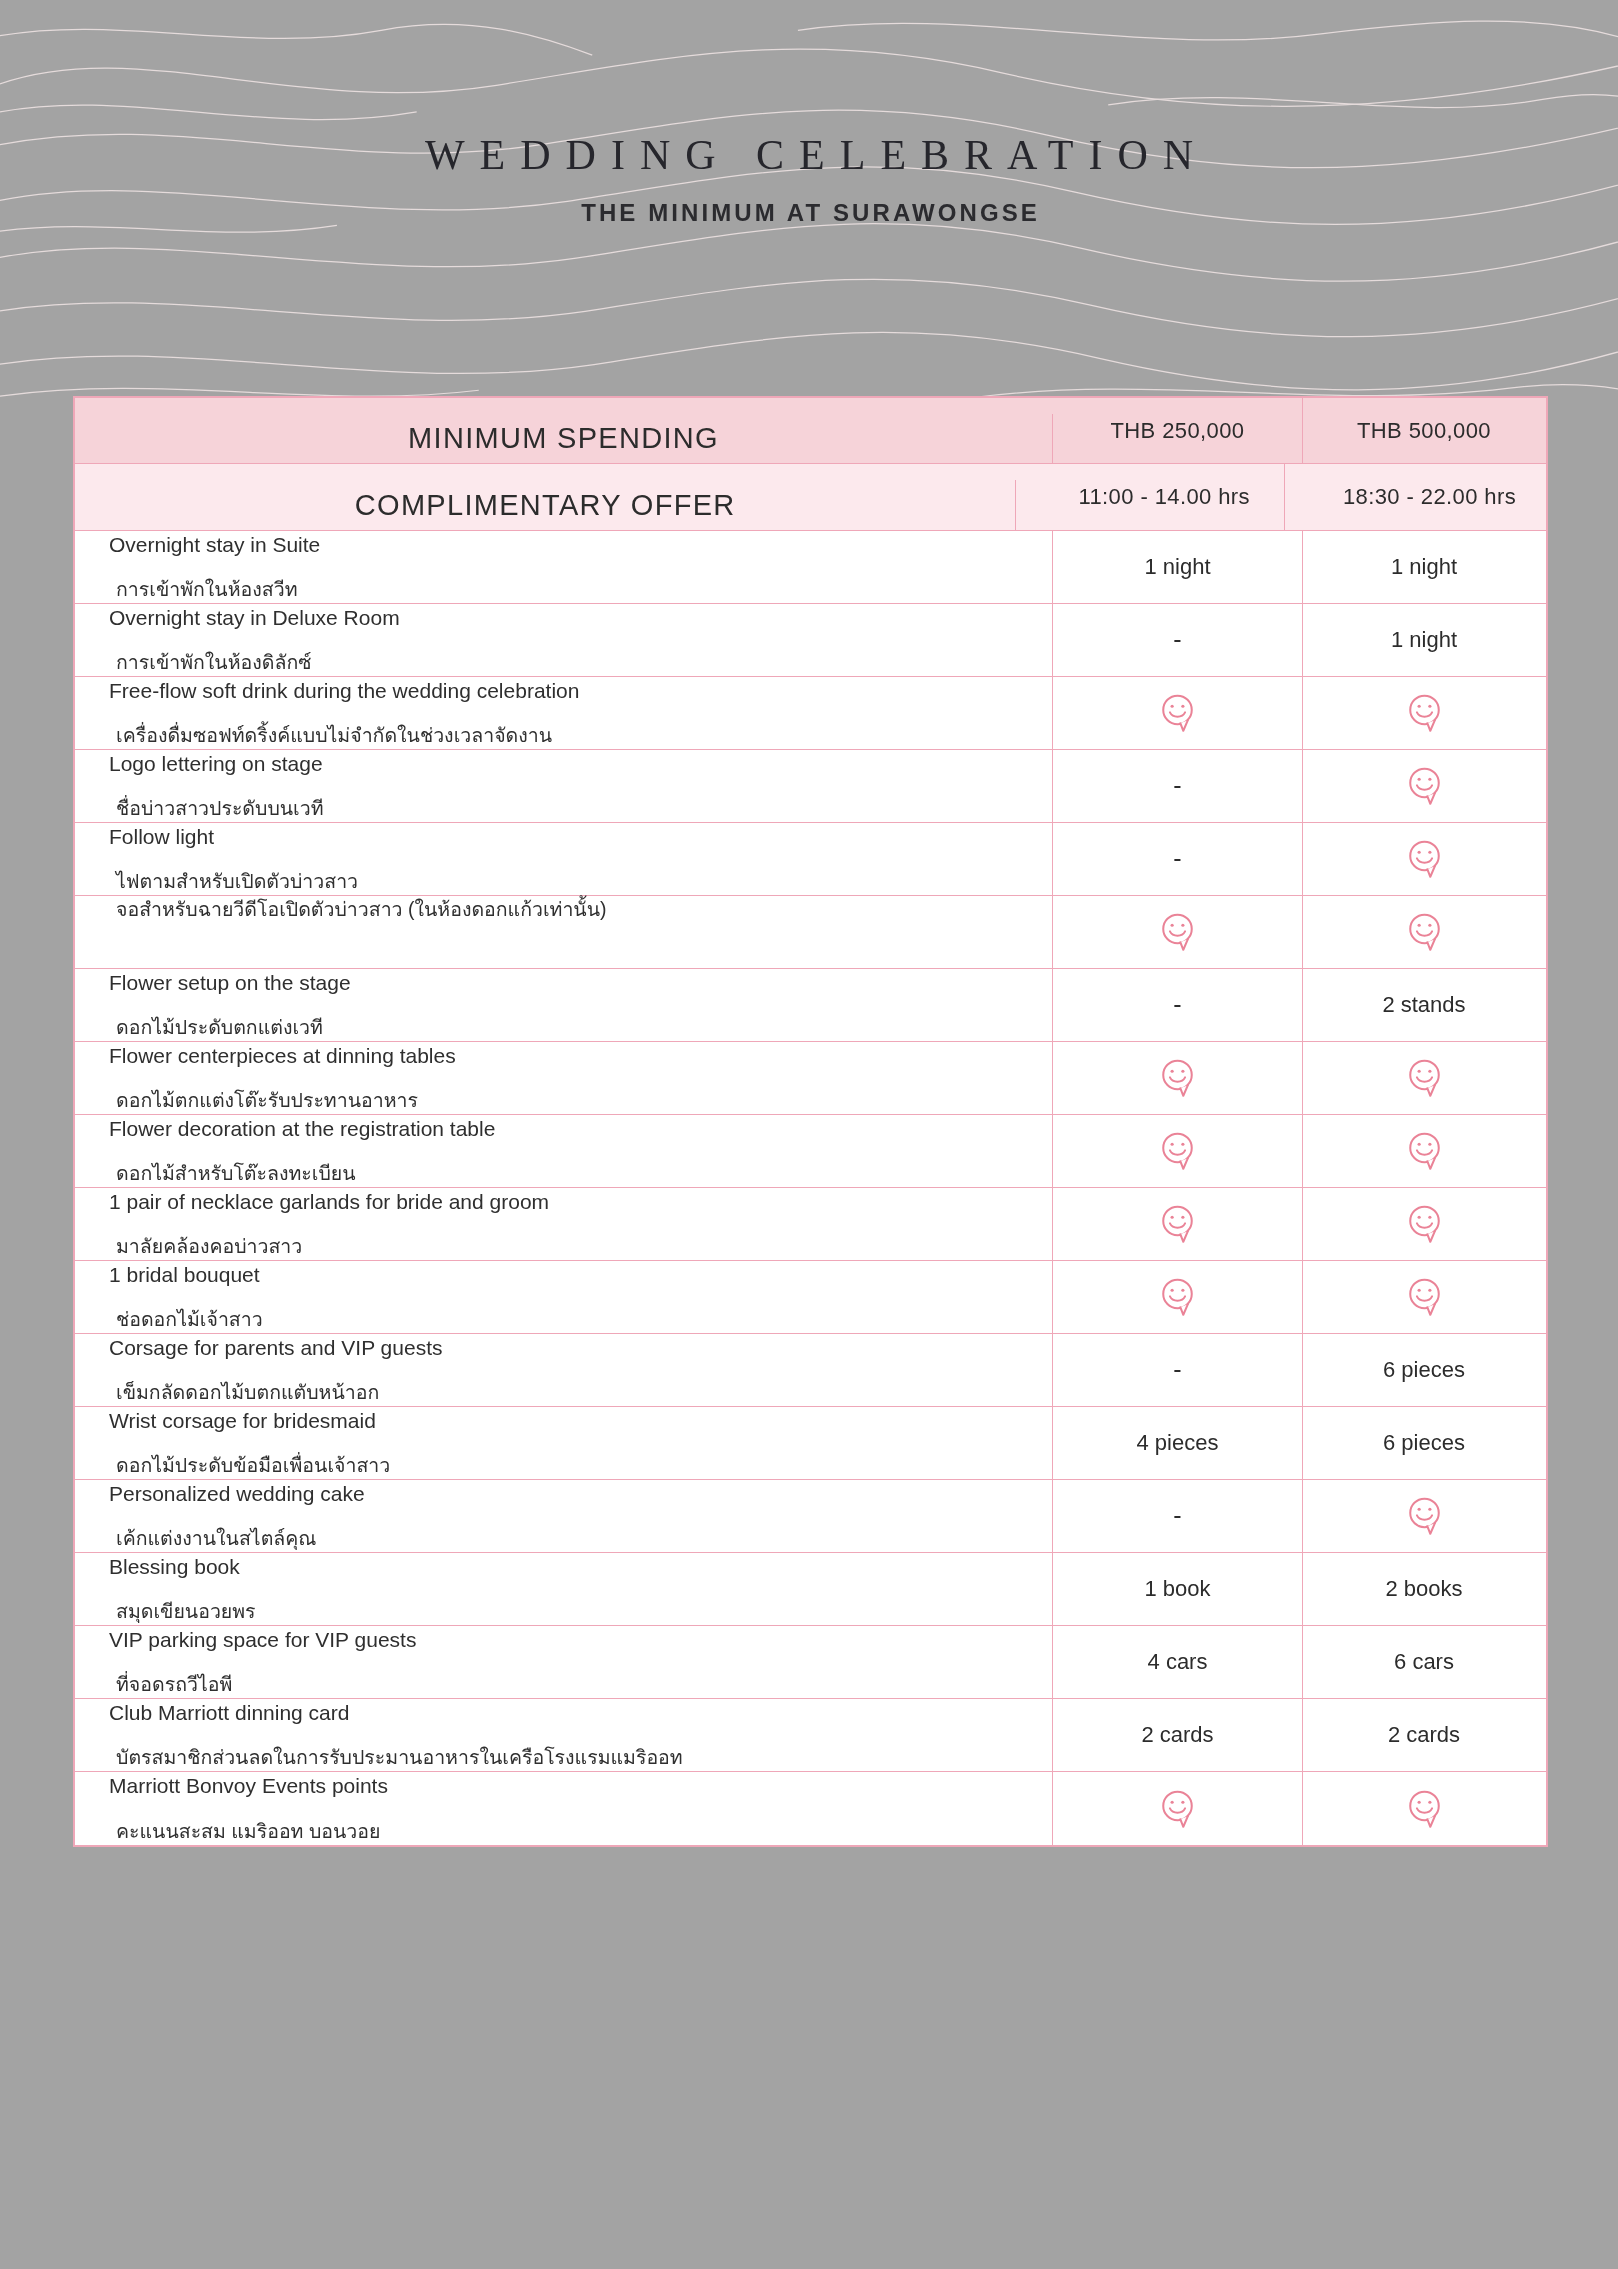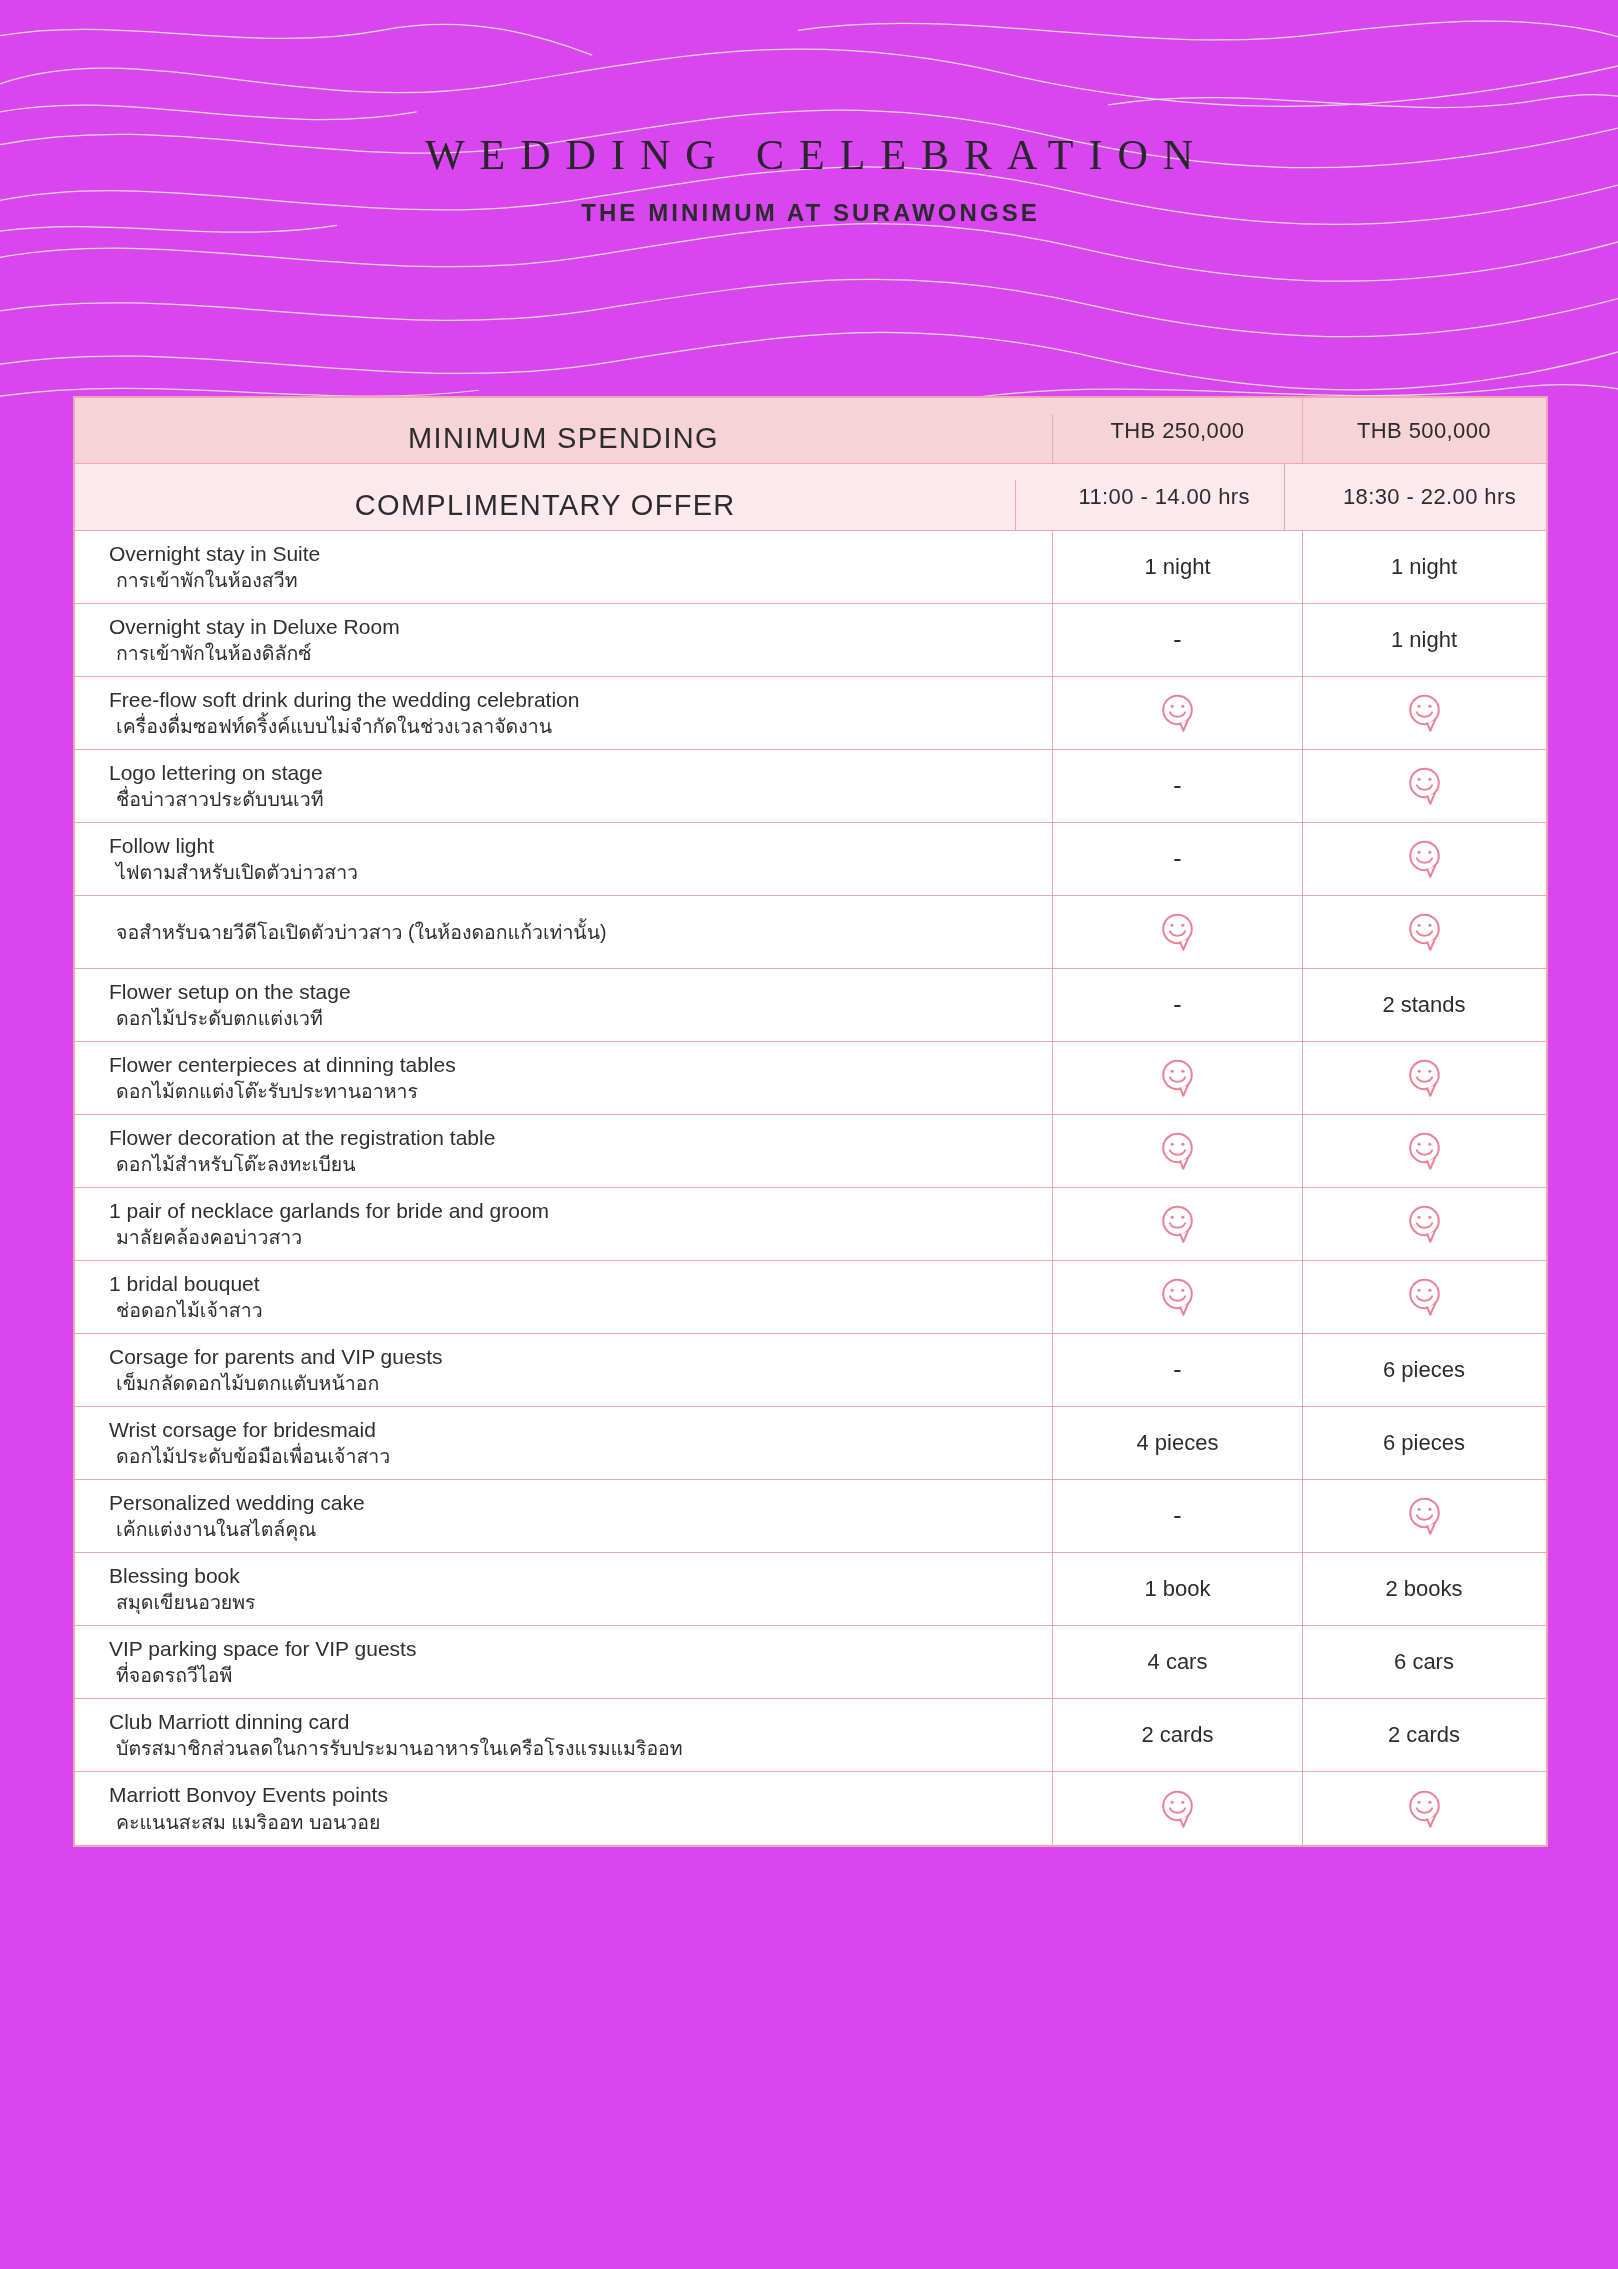--- a/index.html
+++ b/index.html
@@ -1,19 +1,19 @@
 <!DOCTYPE html>
 <html style="font-size:14px"><head>
 <meta charset="utf-8">
 <style>
   html,body{margin:0;padding:0;background:#ffffff;}
   .page{
     position:relative;
     width:1618px;height:2270px;
-    background:#d946ef;
+    background:#a3a3a3;
     overflow:hidden;
     font-family:"Liberation Sans", sans-serif;
     color:#303030;
   }
   .waves{position:absolute;left:0;top:0;width:1618px;height:417px;}
   .page-title{
     position:absolute;left:0;top:131px;width:1618px;
     text-align:center;
     font-family:"Liberation Serif", serif;
     font-size:42px;font-weight:500;color:#26262c;
@@ -40,21 +40,21 @@
   .col-desc{width:978px;border-right:1.8px solid #efa7b8;}
   .col-a{width:250px;border-right:1.8px solid #efa7b8;}
   .col-b{width:242px;}
   .hrow1{height:66px;background:#f6d3d9;}
   .hrow2{height:67px;background:#fce9ed;gap:28px;}
   .hrow1 .col-desc, .hrow2 .col-desc{justify-content:center;margin-top:16px;}
   .h-main{font-size:29px;letter-spacing:1.3px;color:#2c2c2c;}
   .h-sub{font-size:22px;letter-spacing:0.4px;color:#2c2c2c;}
   .brow{height:73px;background:#ffffff;}
   .brow .col-desc{
-    flex-direction:column;align-items:flex-start;justify-content:center;
+    flex-direction:column;align-items:flex-start;justify-content:space-between;
     padding-left:34px;
   }
   .name-en{font-size:21px;line-height:27.5px;color:#2f2f2f;}
   .name-th{font-size:19.5px;line-height:26.6px;color:#2f2f2f;margin-left:7px;}
   .val-text{font-size:22px;color:#2c2c2c;}
   .val-dash{font-size:25px;color:#2c2c2c;line-height:17.7px;}
   .smiley-svg{display:block;}
 </style>
 </head>
 <body>

